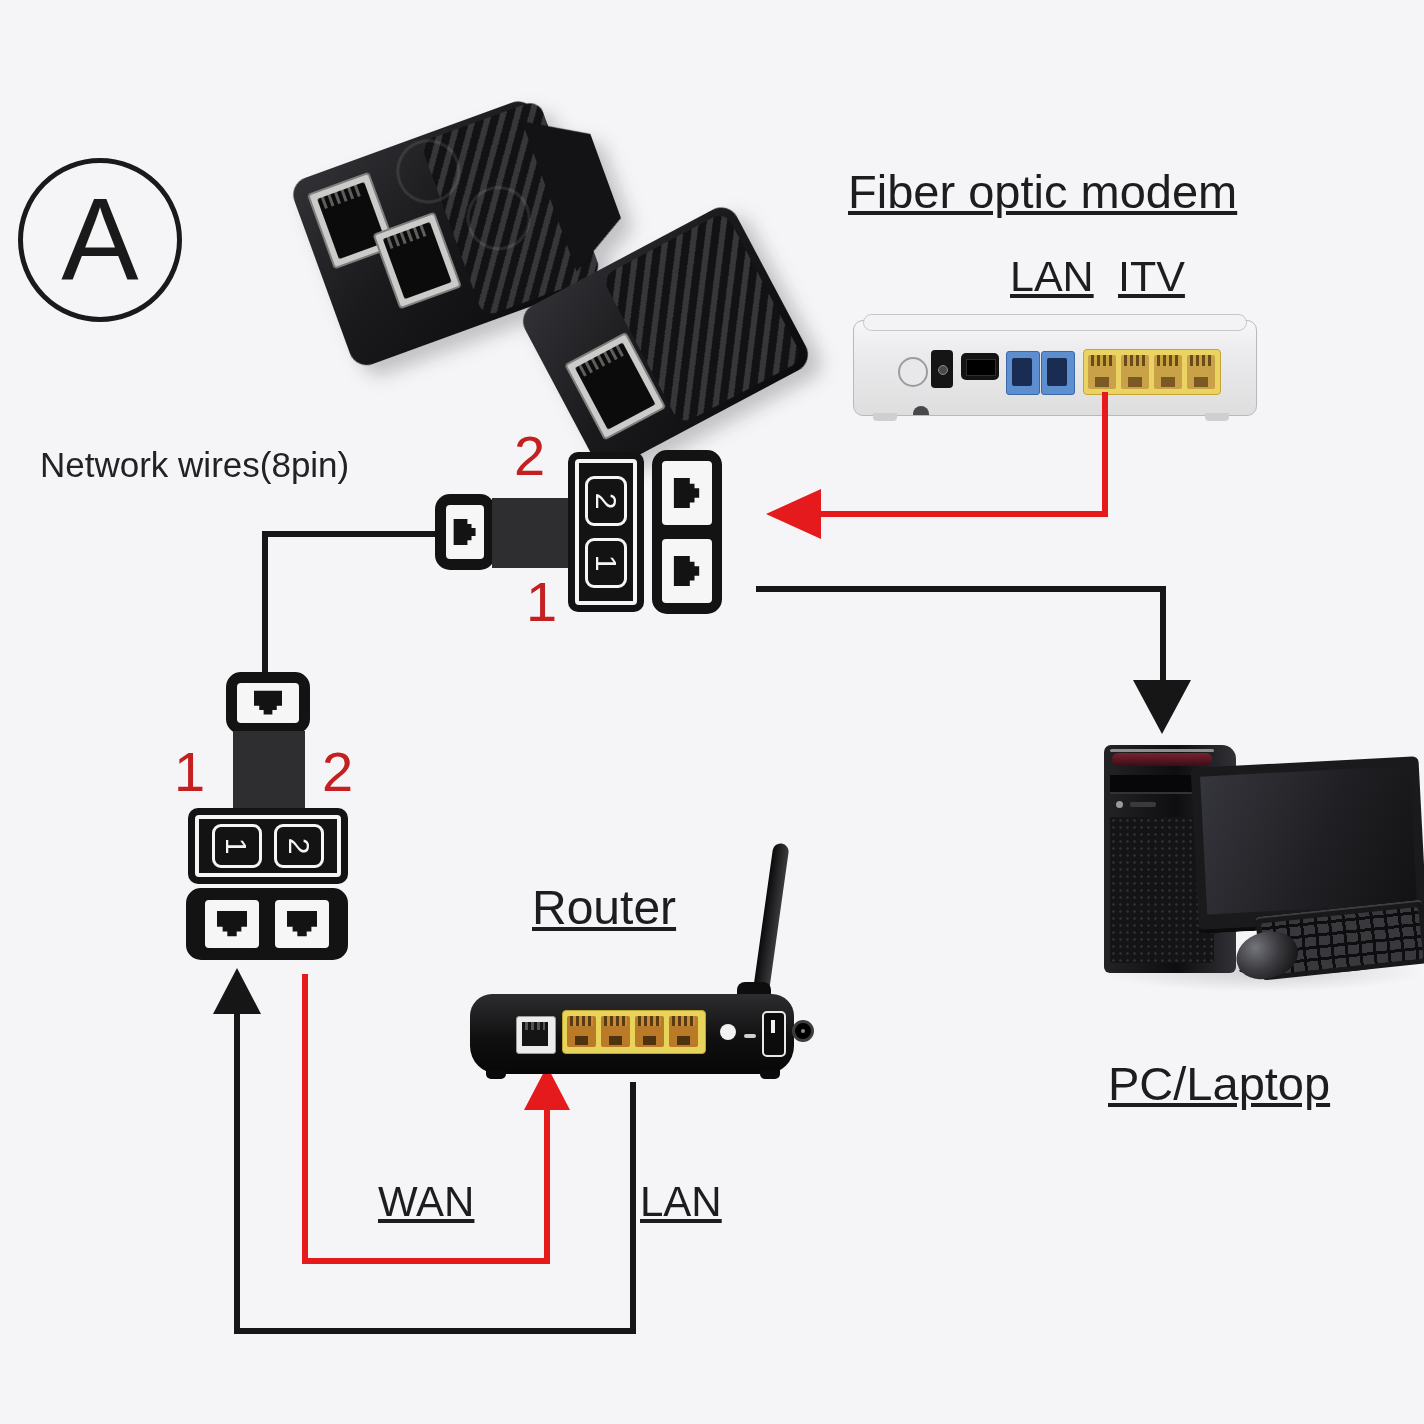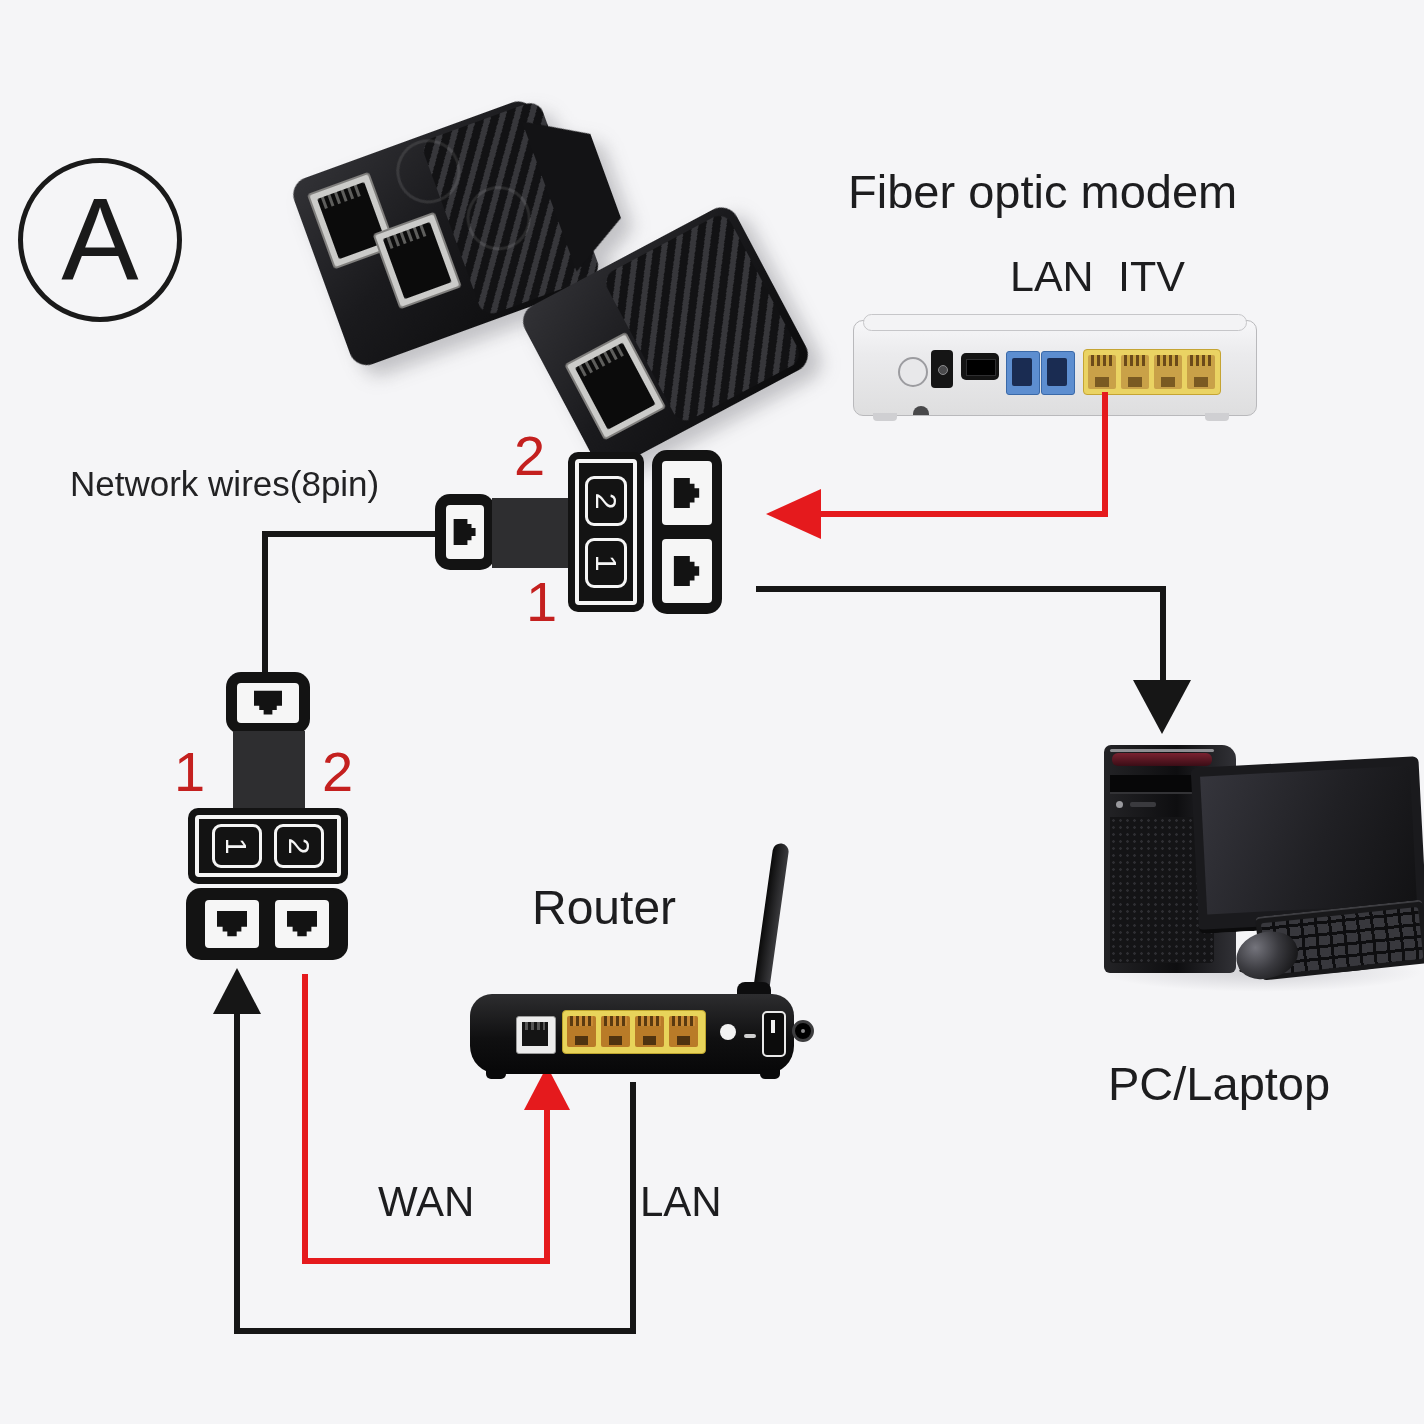--- a/index.html
+++ b/index.html
@@ -11,22 +11,22 @@
   .abs { position:absolute; }
 
   
   .badge-circle {
     position:absolute; left:18px; top:158px; width:154px; height:154px;
     border:5px solid #1a1a1a; border-radius:50%;
     display:flex; align-items:center; justify-content:center; background:transparent;
   }
   .badge-circle span { font-size:116px; font-weight:400; color:#1a1a1a; line-height:1; }
   .main-title { position:absolute; left:2px; top:350px; font-size:45px; font-weight:700; color:#161616; letter-spacing:-1px; }
-  .note { position:absolute; left:70px; top:446px; font-size:35px; line-height:37px; color:#222224; font-weight:400;margin-top:19px; }
-  .lbl { position:absolute; color:#1d1d1f; font-weight:400; }
+  .note { position:absolute; left:40px; top:446px; font-size:35px; line-height:37px; color:#222224; font-weight:400; }
+  .lbl { position:absolute; color:#1d1d1f; font-weight:400;text-decoration:underline; }
   .rednum { position:absolute; color:#c4201f; font-size:56px; font-weight:400; line-height:1; }
 
   
   .wire { position:absolute; }
   .wire.red { background:#e51a1d; }
   .wire.blk { background:#161616; }
   .tri { position:absolute; width:0; height:0; }
 
   
   .picon { position:absolute; background:#131313; border-radius:13px; box-shadow:0 0 0 2px #131313; }

